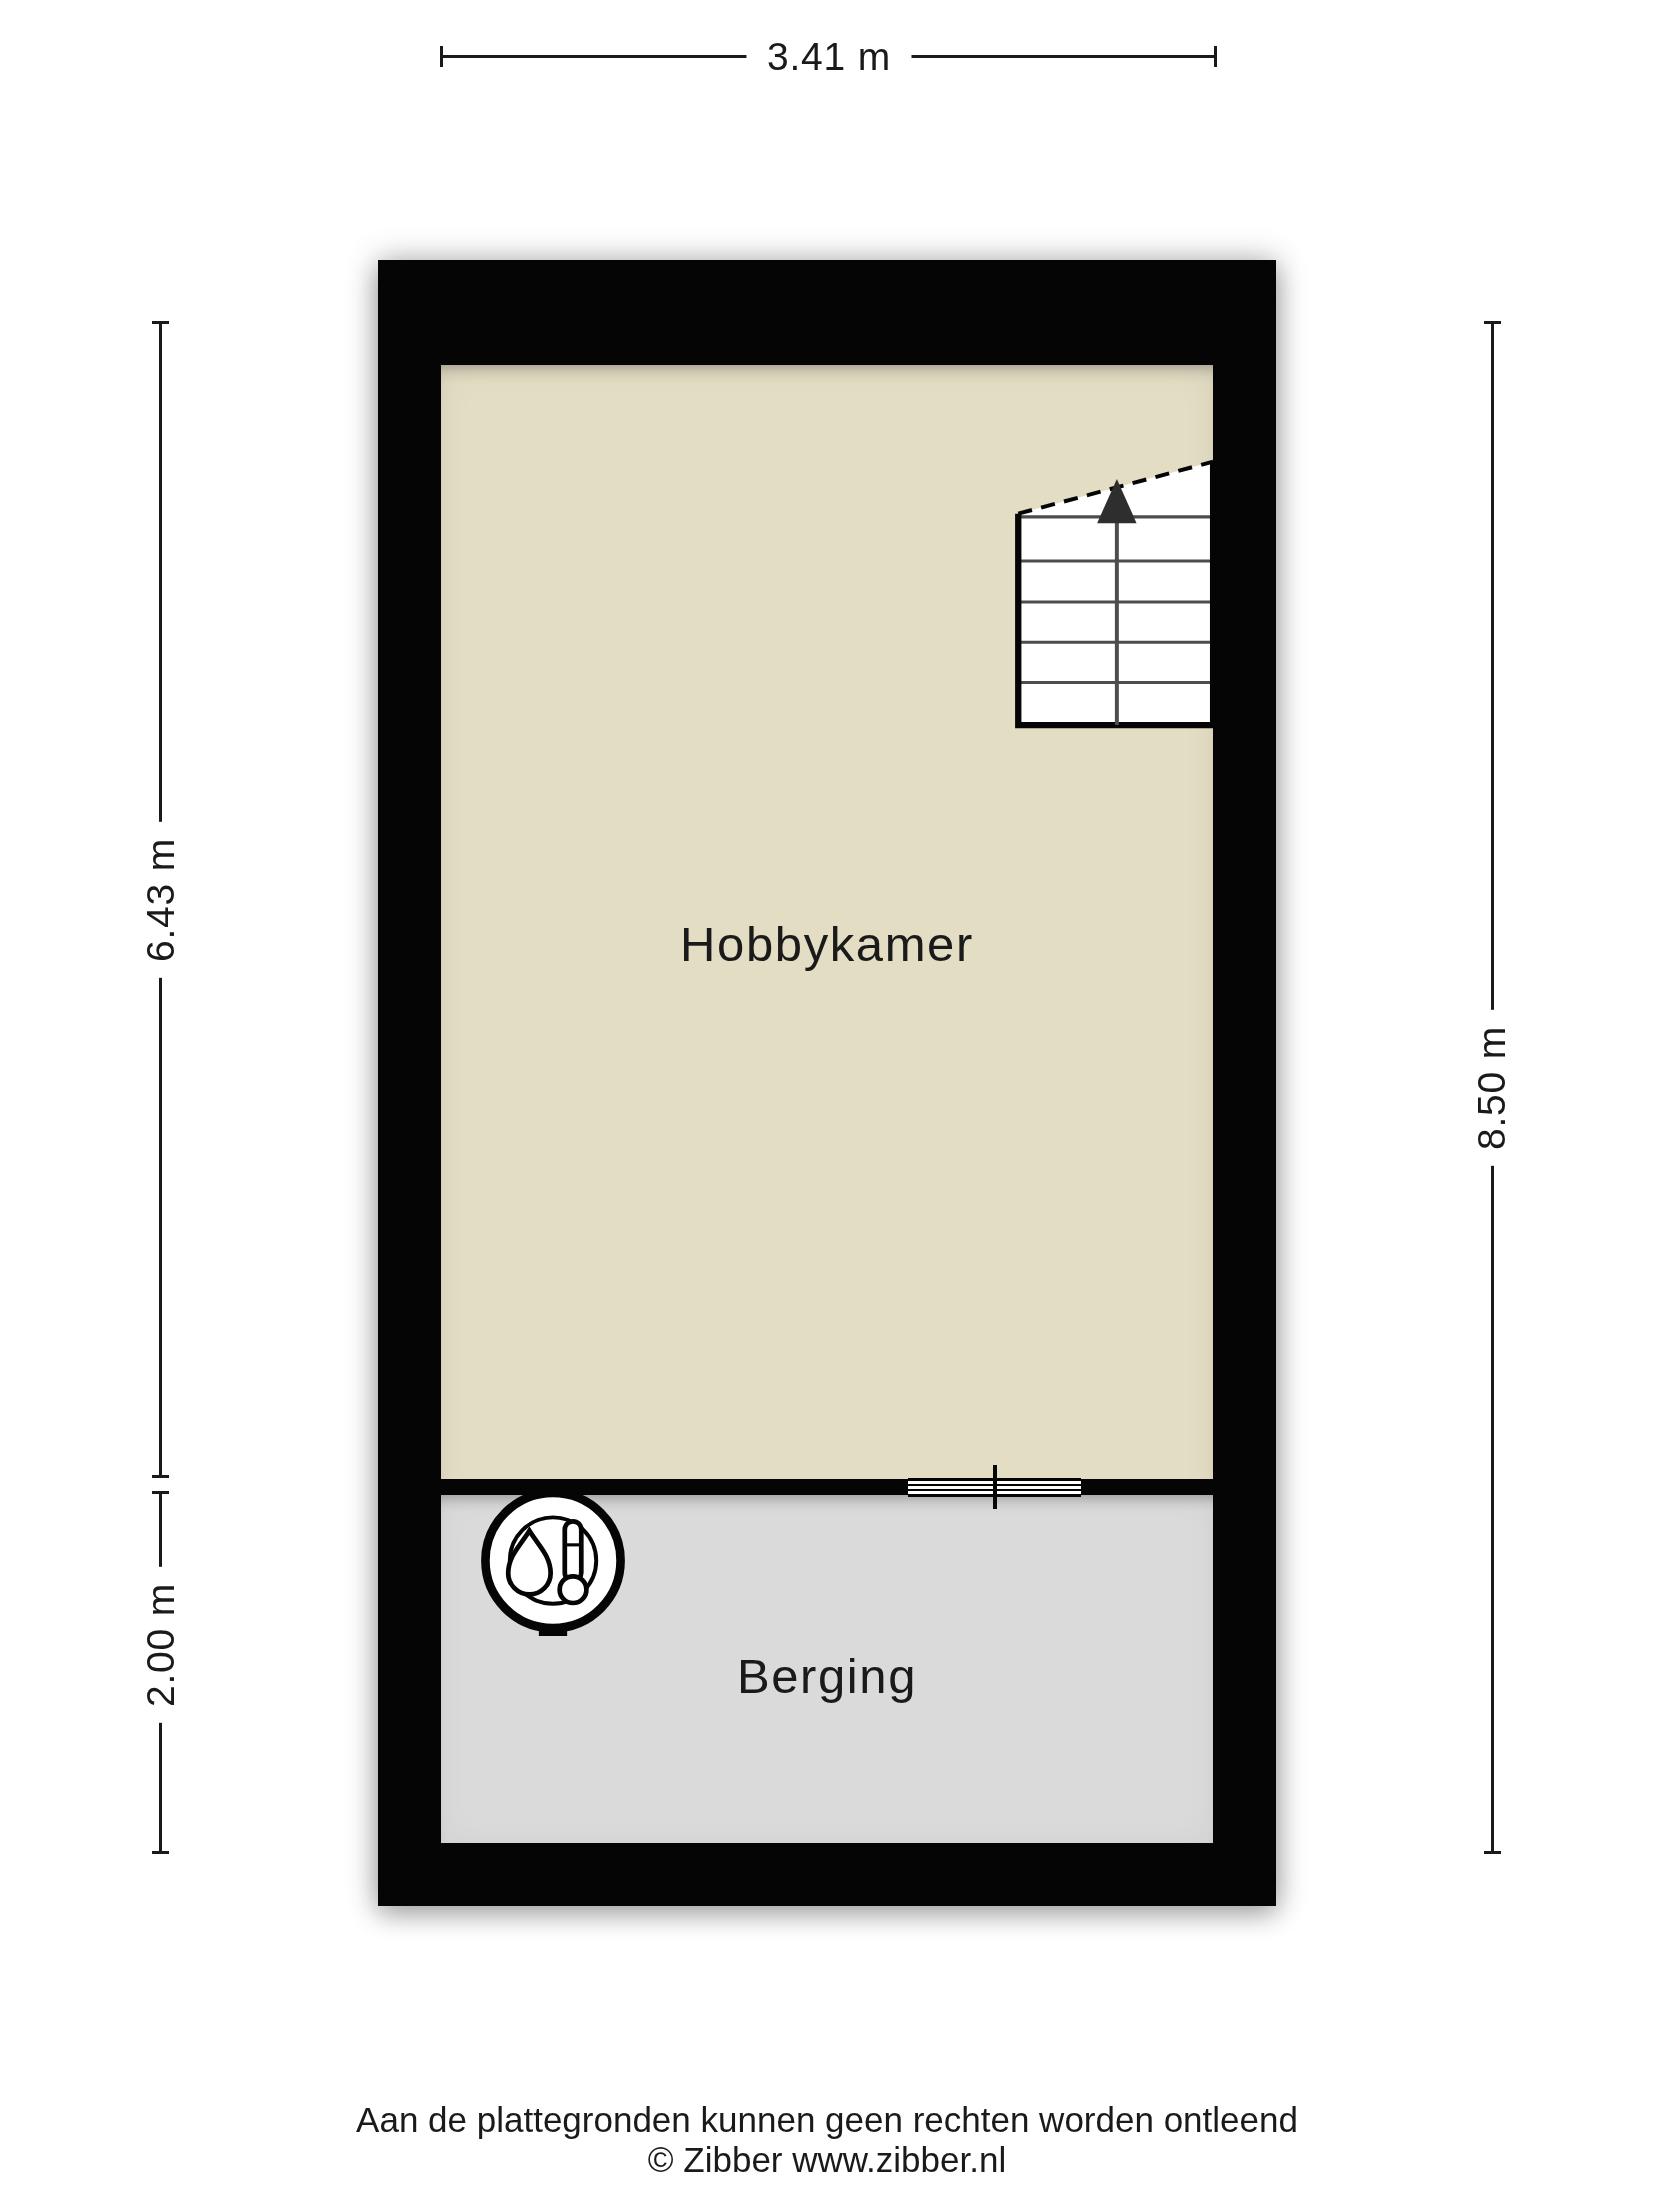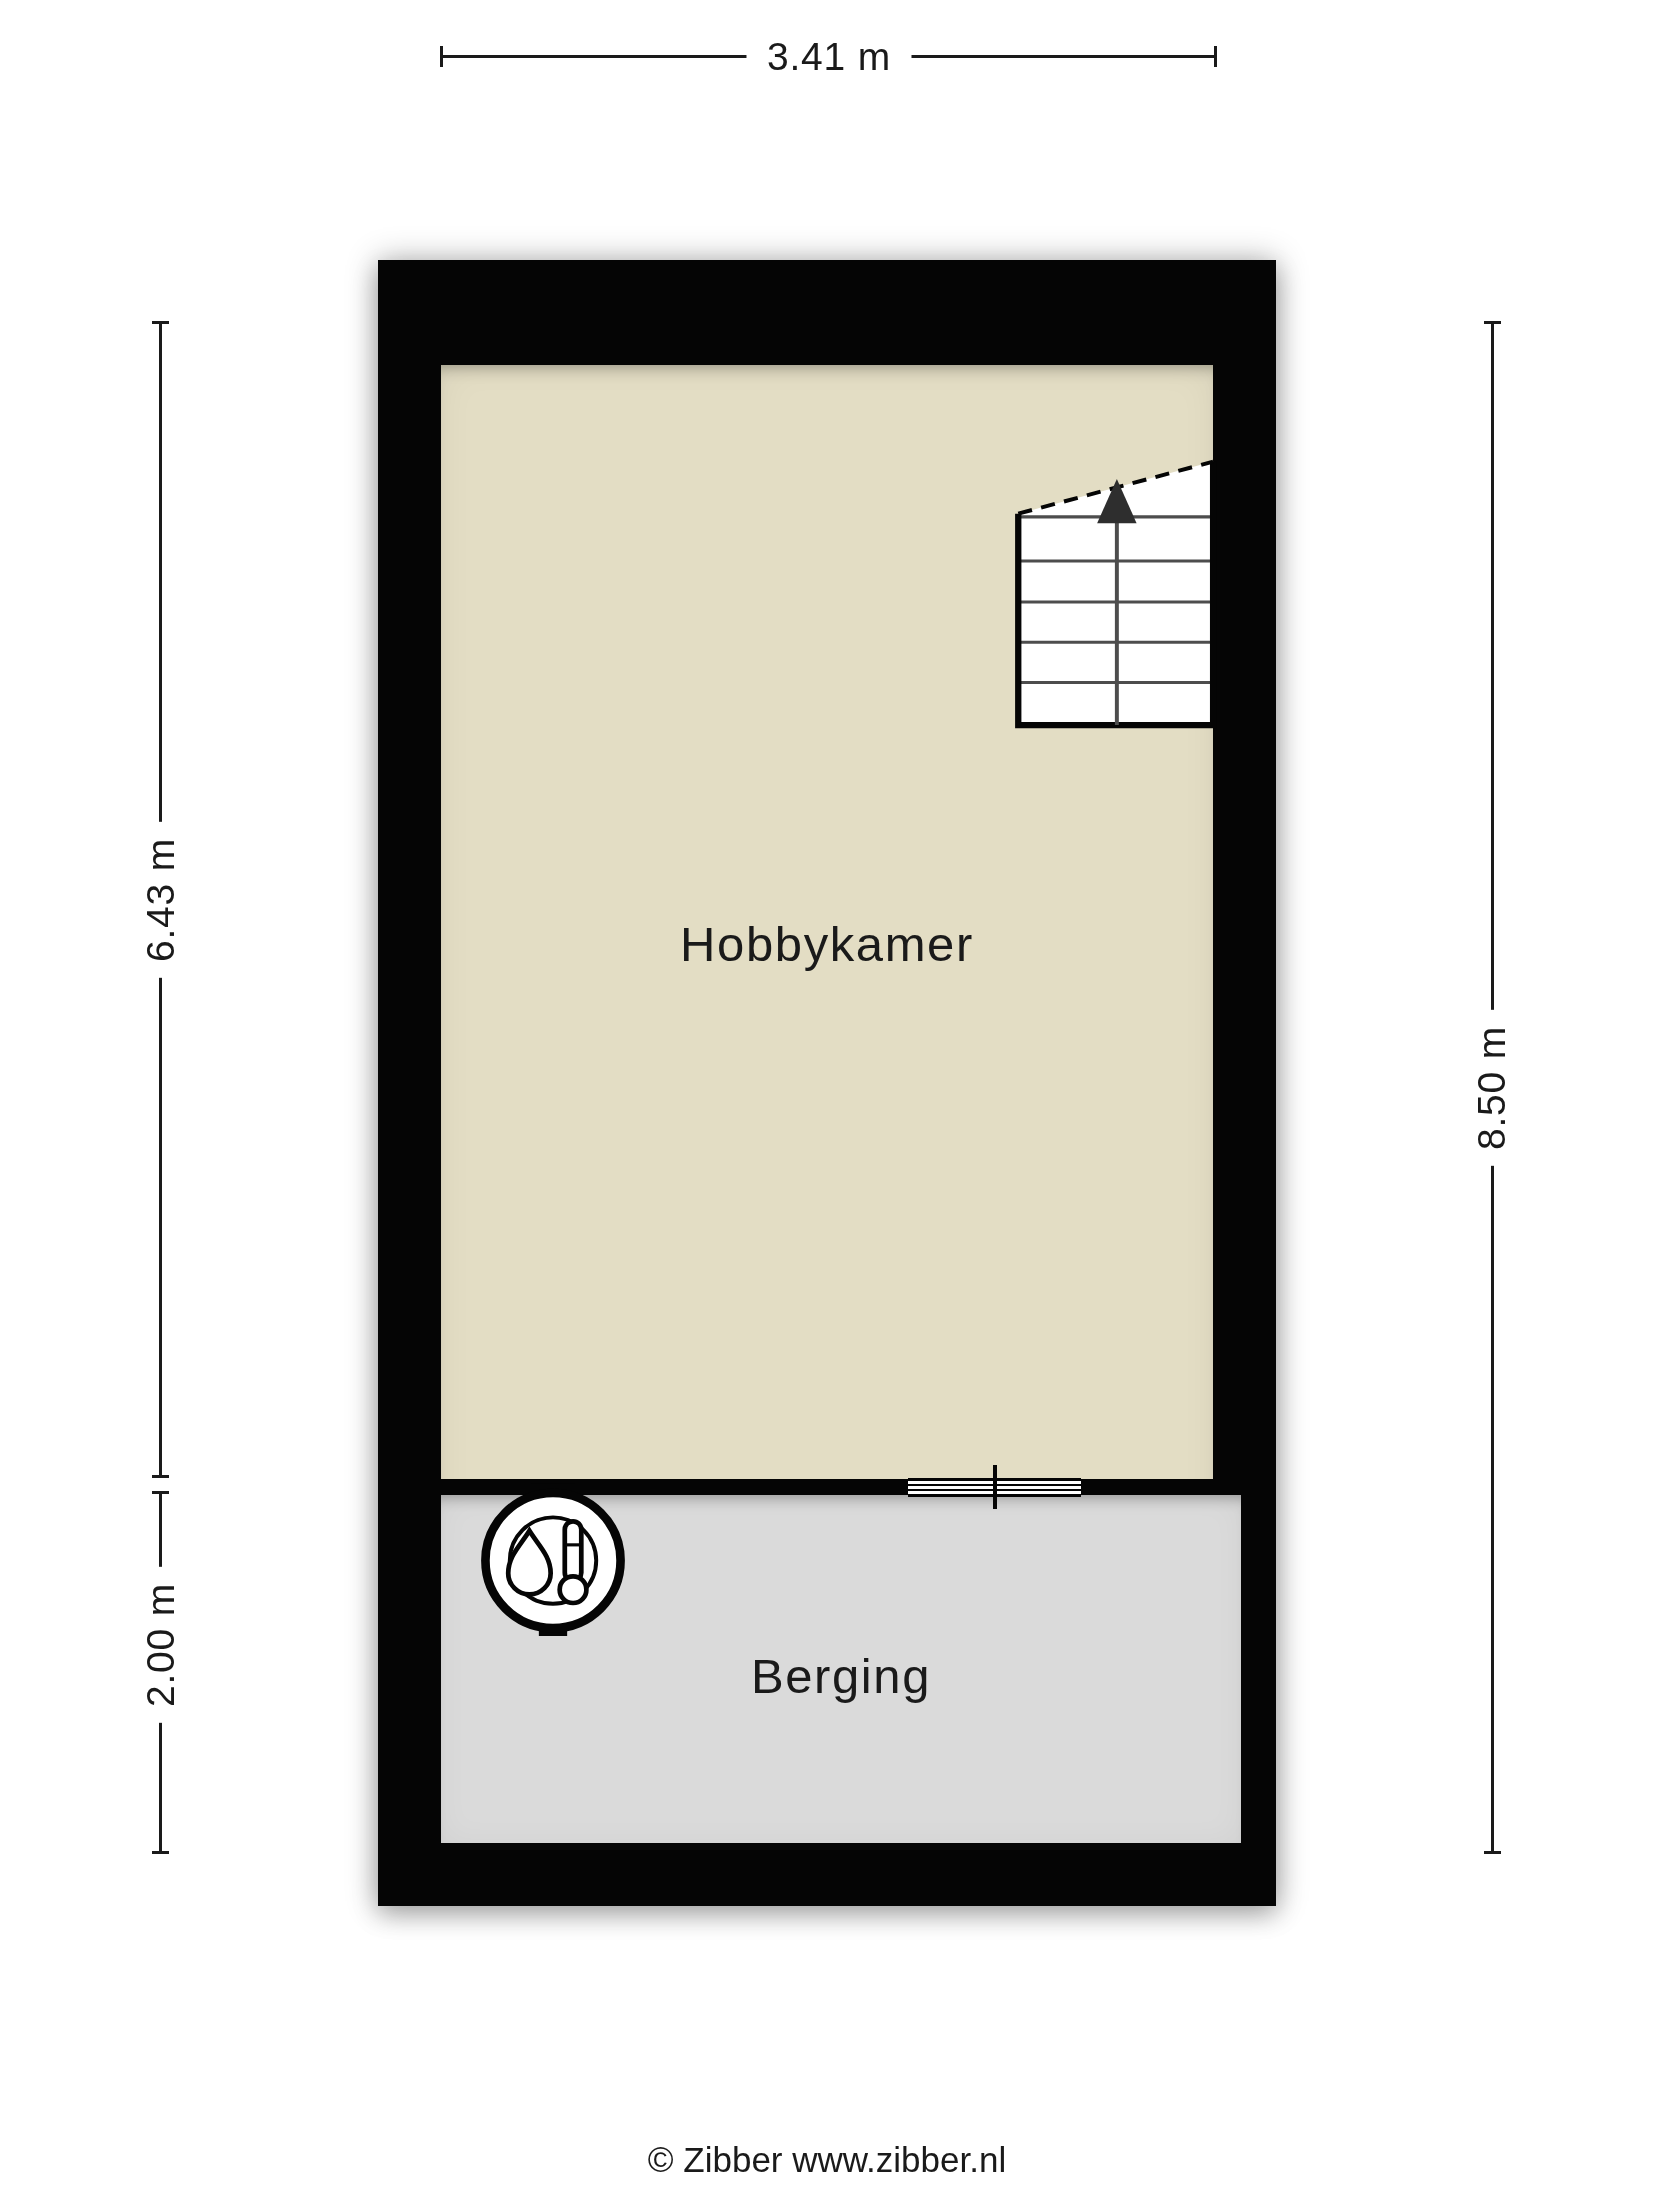--- a/index.html
+++ b/index.html
@@ -50,21 +50,20 @@
   .room-hobby{
     top:63px;height:1156px;
     background:var(--hobby-floor);
     box-shadow:inset 0 12.6px 15.8px -11px rgba(0,0,0,.35), inset 0 0 36px rgba(0,0,0,.05);
     margin-top:42px;
   }
   .room-berging{
     top:1235px;height:348px;
     background:var(--berging-floor);
     box-shadow:inset 0 12.6px 14px -9.5px rgba(0,0,0,.30), inset 0 0 31.5px rgba(0,0,0,.04);
-    padding-left:28px;
   }
   .divider-wall{
     position:absolute;left:63px;top:1219px;width:772px;height:15.8px;
     background:var(--wall);
   }
   .room-label{
     position:absolute;left:50%;
     transform:translate(-50%,-50%);
     font-size:49px;letter-spacing:1.6px;white-space:nowrap;color:var(--text);
   }
@@ -166,16 +165,17 @@
       <path d="M82,72 C71,90 55,104 55,126 a27,27 0 0 0 54,0 C109,104 93,90 82,72 Z" fill="#ffffff" style="stroke:var(--wall,#050505);" stroke-width="6"></path>
       <g style="stroke:var(--wall,#050505);" fill="#ffffff">
         <rect x="127" y="60" width="21" height="76" rx="10.5" stroke-width="6"></rect>
         <line x1="127" y1="90" x2="148" y2="90" stroke-width="4"></line>
         <circle cx="137.5" cy="147" r="17" stroke-width="6"></circle>
       </g>
     </svg>
 
   </div>
 
+  <div class="footer-text footer-disclaimer">Aan de plattegronden kunnen geen rechten worden ontleend</div>
   <div class="footer-text footer-copyright">© Zibber www.zibber.nl</div>
 
 </div>
 
 
 </body></html>

